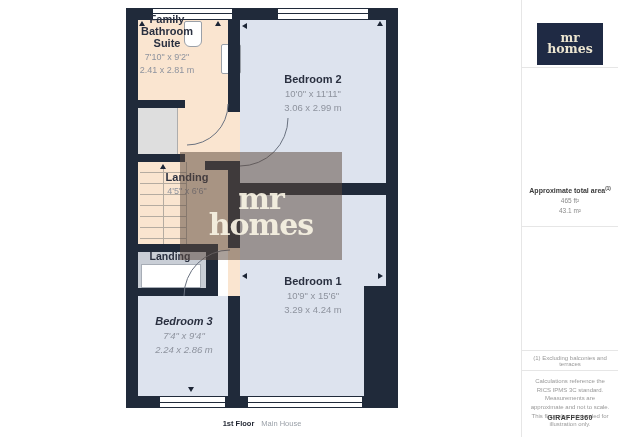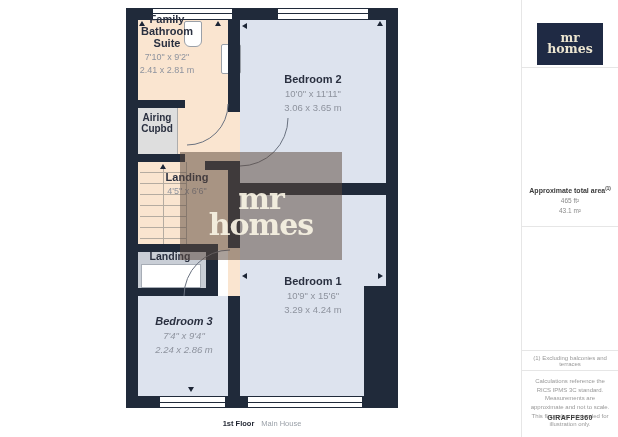--- a/index.html
+++ b/index.html
@@ -114,34 +114,31 @@
     <div class="arr up" style="left:377px;top:21px;"></div>
     <div class="arr left" style="left:242px;top:273px;"></div>
     <div class="arr right" style="left:378px;top:273px;"></div>
     <div class="arr down" style="left:188px;top:387px;"></div>
 
     <div class="room-label" style="left:127px;top:14px;width:80px;">
       <div class="room-name sm">Family Bathroom Suite</div>
       <div class="room-dims sm">7'10" x 9'2"</div>
       <div class="room-dims sm">2.41 x 2.81 m</div>
     </div>
-    <div class="room-label" style="left:132px;top:112px;width:50px;">
-      <div class="cupboard-label">Airing Cupbd</div>
-    </div>
     <div class="room-label" style="left:137px;top:172px;width:100px;">
       <div class="room-name sm">Landing</div>
       <div class="room-dims sm">4'5" x 6'6"</div>
     </div>
     <div class="room-label" style="left:128px;top:251px;width:84px;">
       <div class="cupboard-label" style="font-size:10.5px;">Landing</div>
     </div>
     <div class="room-label" style="left:240px;top:74px;width:146px;">
       <div class="room-name">Bedroom 2</div>
       <div class="room-dims">10'0" x 11'11"</div>
-      <div class="room-dims">3.06 x 3.65 m</div>
+      <div class="room-dims">3.06 x 2.99 m</div>
     </div>
     <div class="room-label" style="left:240px;top:276px;width:146px;">
       <div class="room-name">Bedroom 1</div>
       <div class="room-dims">10'9" x 15'6"</div>
       <div class="room-dims">3.29 x 4.24 m</div>
     </div>
     <div class="room-label" style="left:134px;top:316px;width:100px;font-style:italic;">
       <div class="room-name">Bedroom 3</div>
       <div class="room-dims">7'4" x 9'4"</div>
       <div class="room-dims">2.24 x 2.86 m</div>

